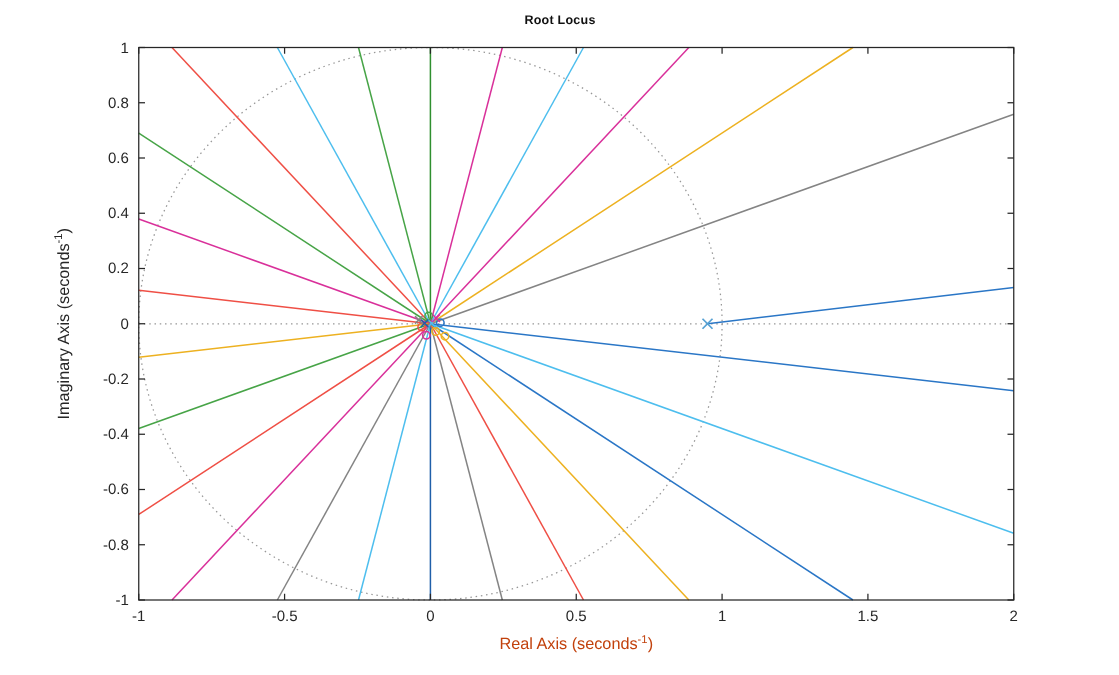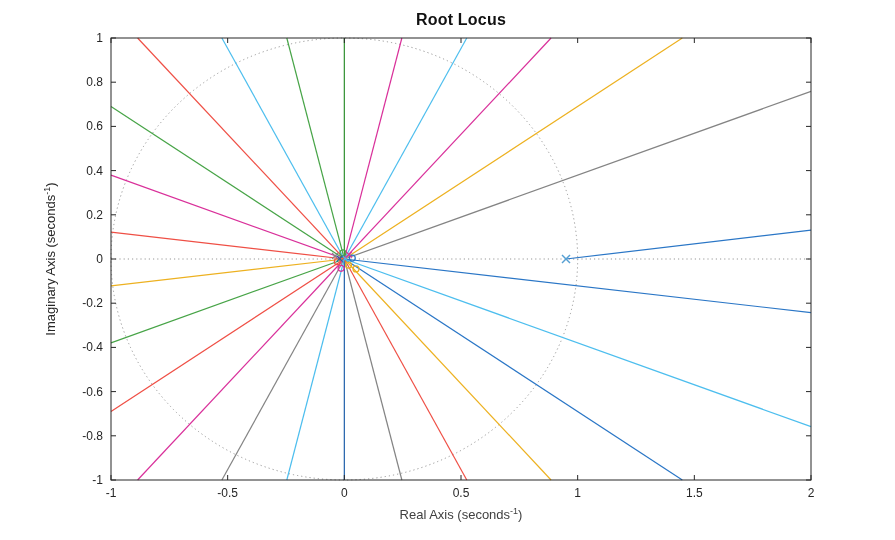--- a/index.html
+++ b/index.html
@@ -3,26 +3,26 @@
 <meta charset="utf-8">
 <style>
   html,body{margin:0;padding:0;background:#ffffff;}
   body{
     width:895px;height:540px;overflow:hidden;position:relative;
     font-family:"Liberation Sans","DejaVu Sans",sans-serif;
     -webkit-font-smoothing:antialiased;
   }
   .figure{position:absolute;inset:0;background:#ffffff;}
   .plot-title{
-    position:absolute;left:111px;top:11px;width:700px;text-align:center;
-    font-size:16px;font-weight:bold;color:#111111;letter-spacing:.2px;
+    position:absolute;left:98px;top:11px;width:700px;text-align:center;
+    font-size:10px;font-weight:bold;color:#111111;letter-spacing:.2px;
   }
   .x-label{
     position:absolute;left:111px;top:506px;width:700px;text-align:center;
-    font-size:13px;color:#404040;
+    font-size:13px;color:#c2410c;
   }
   .y-label{
     position:absolute;left:50px;top:259px;white-space:nowrap;
     transform:translate(-50%,-50%) rotate(-90deg);
     font-size:13px;color:#262626;
   }
   .x-label sup,.y-label sup{font-size:9px;}
   svg#plot{position:absolute;left:0;top:0;}
   svg text{font-family:"Liberation Sans","DejaVu Sans",sans-serif;}
 </style>

